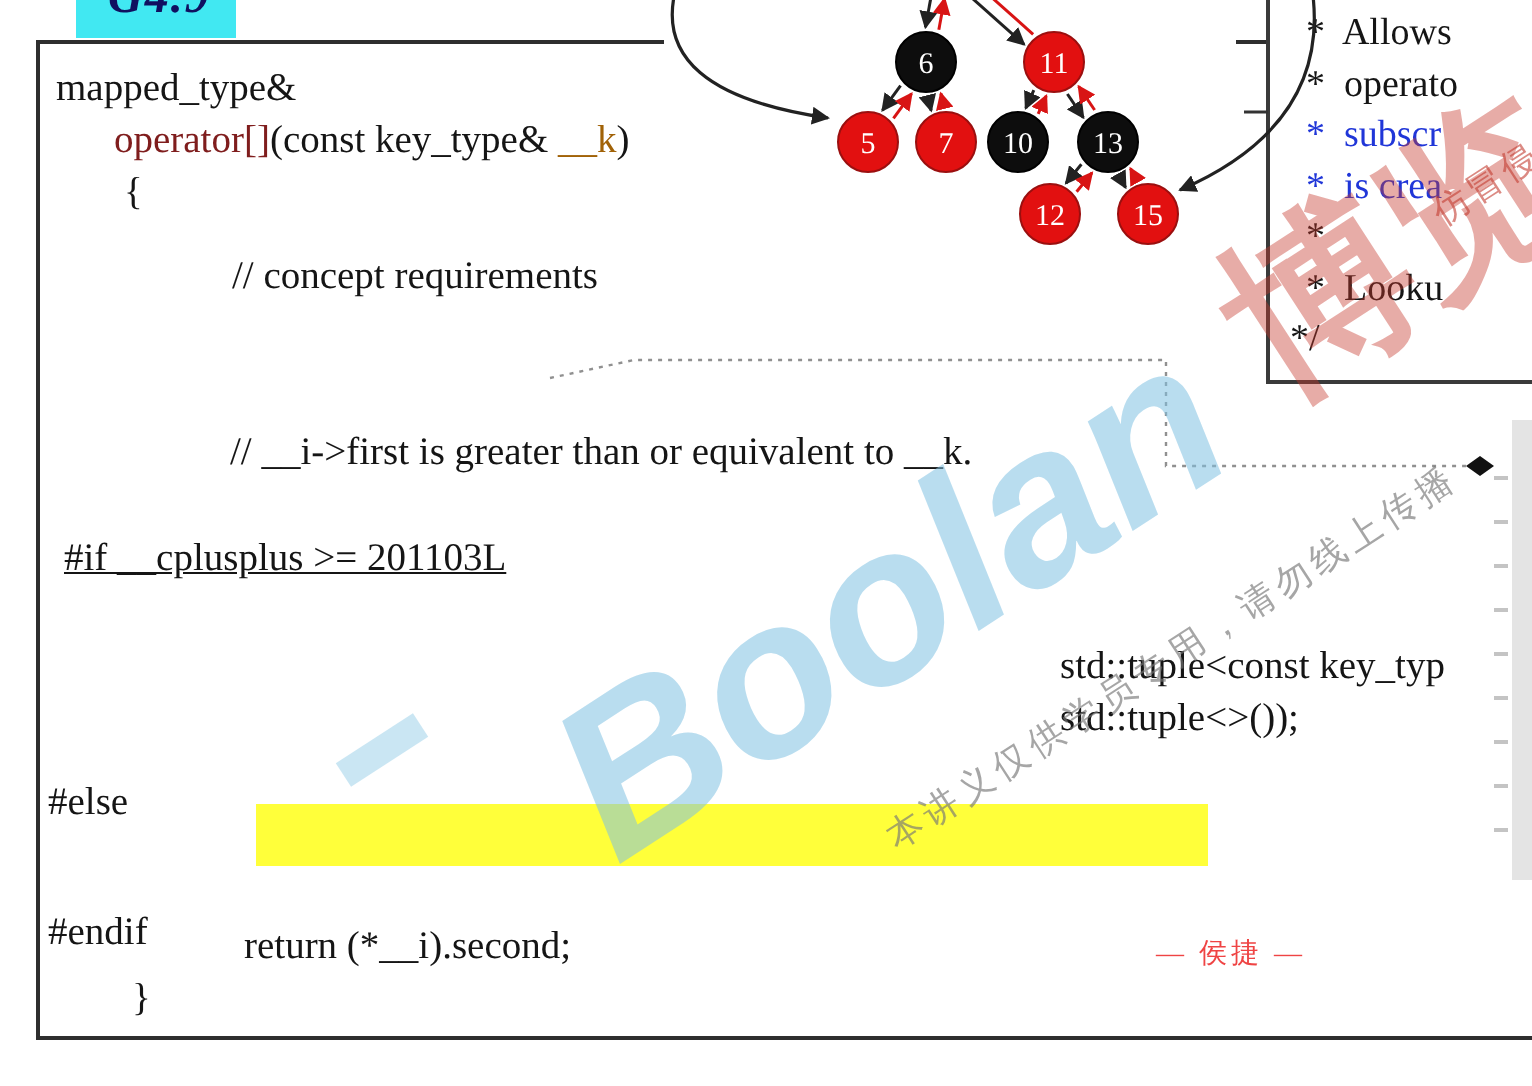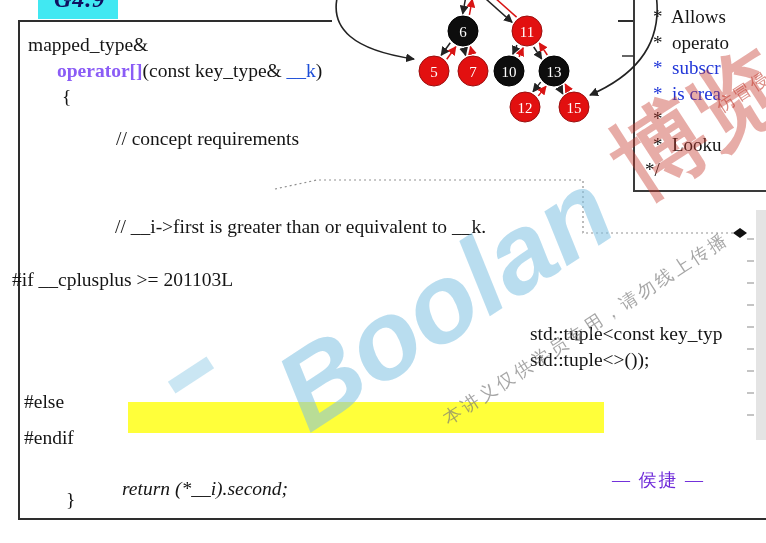--- a/index.html
+++ b/index.html
@@ -8,25 +8,25 @@
   
   .code-box{position:absolute;left:18px;top:20px;width:790px;height:500px;
             border:2px solid #2e2e2e;box-sizing:border-box;background:#fff;z-index:1;}
   
   .hl-bar{position:absolute;left:128px;top:402px;width:476px;height:31px;
           background:#ffff3a;z-index:2;}
   #code-lines{position:absolute;inset:0;z-index:3;text-align:right;}
   .code-line{position:absolute;font-size:19.5px;line-height:1.15;white-space:pre;color:#151515;}
   .tk.k{color:#151515}
   .tk.b{color:#2036d8}
-  .tk.bb{color:#8b5cf6;font-weight:bold}
-  .tk.r{color:#1d4ed8}
+  .tk.bb{color:#7f1d1d;font-weight:normal}
+  .tk.r{color:#a16207}
   .anchor-sq{display:inline-block;width:8px;height:8px;background:#141414;
              vertical-align:7px;margin:0 1px;}
-  .author{position:absolute;left:612px;top:468px;font-size:18px;color:#6d28d9;z-index:3;letter-spacing:2px;}
+  .author{position:absolute;left:578px;top:468px;font-size:14px;color:#ef4444;z-index:3;letter-spacing:2px;}
   
   .comment-panel{position:absolute;left:633px;top:-12px;width:140px;height:204px;
                  background:#fff;border:2px solid #3a3a3a;box-sizing:border-box;z-index:4;
                  padding:14px 0 0 18px;overflow:hidden;}
   .cmt-line{font-size:19px;line-height:25.5px;white-space:pre;color:#151515;}
   .cmt-line.b{color:#2036d8}
   .cmt-line.end{margin-left:-8px;}
   
   .side-panel{position:absolute;left:756px;top:210px;width:10px;height:230px;
               background:#e4e4e4;z-index:4;}
@@ -58,26 +58,26 @@
 <div class="stage">
 
   <div class="code-box"></div>
   <div class="hl-bar"></div>
   <div id="code-lines">
       <div class="code-line" style="left: 28px; top: 34px;"><span class="tk k">mapped_type&amp;</span></div>
       <div class="code-line" style="left: 57px; top: 60px;"><span class="tk bb">operator[]</span><span class="tk k">(const key_type&amp; </span><span class="tk r">__k</span><span class="tk k">)</span></div>
       <div class="code-line" style="left: 62px; top: 86px;"><span class="tk k">{</span></div>
       <div class="code-line" style="left: 116px; top: 112px; margin-top: 16px;"><span class="tk k">// concept requirements</span></div>
       <div class="code-line" style="left: 115px; top: 216px;"><span class="tk k">// __i-&gt;first is greater than or equivalent to __k.</span></div>
-      <div class="code-line" style="left: 12px; top: 269px;"><span class="tk k">#if __cplusplus &gt;= 201103L</span></div>
+      <div class="code-line" style="left: 32px; top: 269px; text-decoration: underline;"><span class="tk k">#if __cplusplus &gt;= 201103L</span></div>
       <div class="code-line" style="left: 530px; top: 323px;"><span class="tk k">std::tuple&lt;const key_typ</span></div>
       <div class="code-line" style="left: 530px; top: 349px;"><span class="tk k">std::tuple&lt;&gt;());</span></div>
       <div class="code-line" style="left: 24px; top: 391px;"><span class="tk k">#else</span></div>
-      <div class="code-line" style="left: 24px; top: 427px;"><span class="tk k">#endif</span></div>
-      <div class="code-line" style="left: 122px; top: 478px; font-style: italic;"><span class="tk k">return (*__i).second;</span></div>
+      <div class="code-line" style="left: 24px; top: 456px;"><span class="tk k">#endif</span></div>
+      <div class="code-line" style="left: 122px; top: 463px;"><span class="tk k">return (*__i).second;</span></div>
       <div class="code-line" style="left: 66px; top: 489px;"><span class="tk k">}</span></div>
     </div>
   <div class="author">— 侯捷 —</div>
 
   <div class="comment-panel">
     <div id="comment-lines">
         <div class="cmt-line ">*  Allows</div>
         <div class="cmt-line ">*  operato</div>
         <div class="cmt-line b">*  subscr</div>
         <div class="cmt-line b">*  is crea</div>

